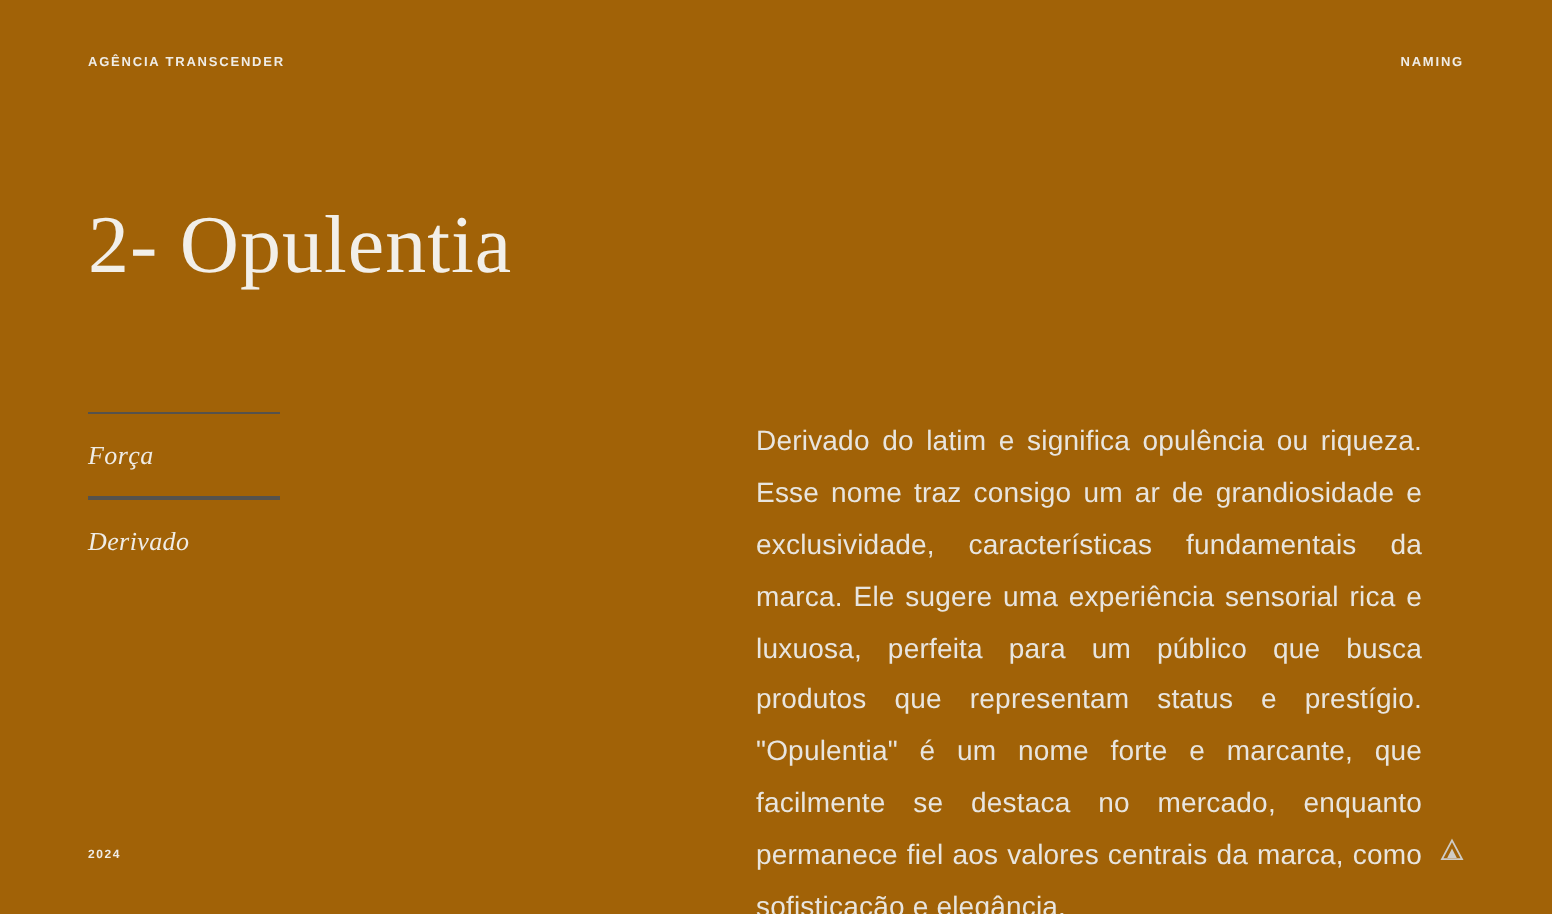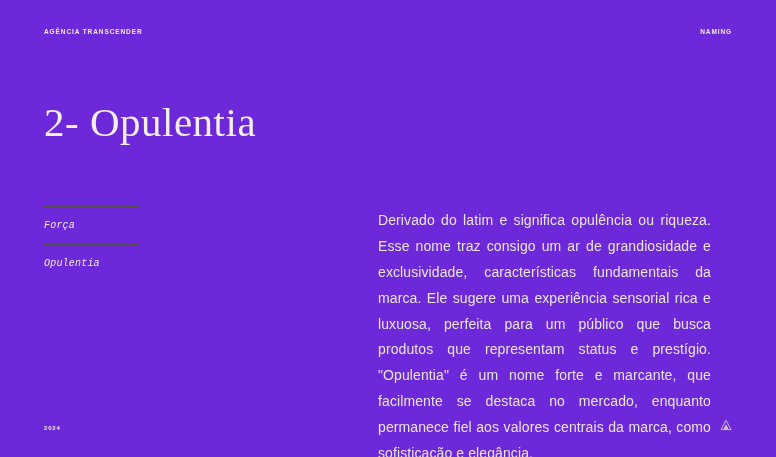--- a/index.html
+++ b/index.html
@@ -7,21 +7,21 @@
     padding: 0;
     background: #000;
   }
   body {
     font-family: "Liberation Sans", sans-serif;
   }
   .slide {
     position: relative;
     width: 776px;
     height: 457px;
-    background: #6d28d9;
+    background: #a16207;
     overflow: hidden;
   }
   .header {
     position: absolute;
     top: 28px;
     left: 44px;
     right: 44px;
     display: flex;
     justify-content: space-between;
     align-items: center;
@@ -56,23 +56,23 @@
     left: 44px;
     top: 206px;
     width: 96px;
   }
   .rule {
     height: 1px;
     background: #55524d;
     width: 96px;
   }
   .attr-item {
-    font-family: Liberation Mono, monospace;
+    font-family: Liberation Serif, serif;
     font-style: italic;
-    font-size: 10px;
+    font-size: 13px;
     color: #efece6;
     padding: 13px 0 12px 0;
     letter-spacing: 0.2px;
   }
   .body-col {
     position: absolute;
     left: 378px;
     top: 208px;
     width: 333px;
     font-size: 14px;
@@ -112,21 +112,21 @@
     <div class="section-label">NAMING</div>
   </div>
 
   <div class="title">2- Opulentia</div>
 
   <div class="attributes">
     <div class="rule"></div>
     <div class="attr-item">Força</div>
     <div class="rule"></div>
     <div class="rule"></div>
-    <div class="attr-item">Opulentia</div>
+    <div class="attr-item">Derivado</div>
   </div>
 
   <div class="body-col">Derivado do latim e significa opulência ou riqueza. Esse nome traz consigo um ar de grandiosidade e exclusividade, características fundamentais da marca. Ele sugere uma experiência sensorial rica e luxuosa, perfeita para um público que busca produtos que representam status e prestígio. "Opulentia" é um nome forte e marcante, que facilmente se destaca no mercado, enquanto permanece fiel aos valores centrais da marca, como sofisticação e elegância.</div>
 
   <div class="footer">
     <div class="year">2024</div>
     <span>
       <svg class="logo-mark" viewBox="0 0 12 12" aria-hidden="true">
         <path d="M6 1.2 L11 10.6 L1 10.6 Z" fill="none" stroke="#cfccc6" stroke-width="0.9"></path>
         <path d="M6 5.2 L8.4 10.0 L3.6 10.0 Z" fill="#cfccc6"></path>

